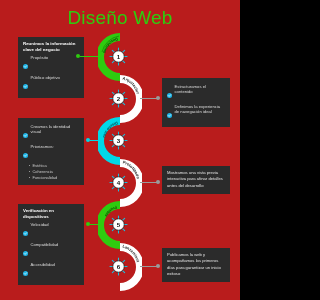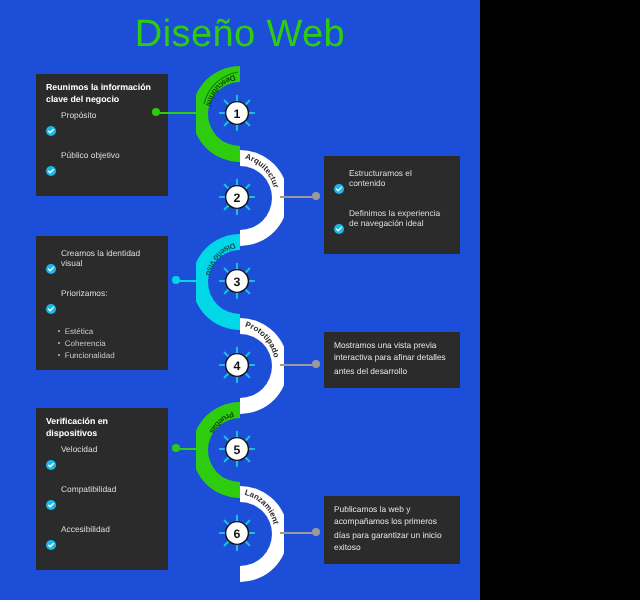--- a/index.html
+++ b/index.html
@@ -2,21 +2,21 @@
 <html><head>
 <meta charset="utf-8">
 <style>
   * { box-sizing: border-box; margin: 0; padding: 0; }
   html, body {
     width: 240px; height: 300px;
     background: #000;
     font-family: "Liberation Sans", sans-serif;
     overflow: hidden;
   }
-  #root { position: relative; width: 240px; height: 300px; background: #1d4ed8; }
+  #root { position: relative; width: 240px; height: 300px; background: #b91c1c; }
 
   #title {
     position: absolute; top: 7px; left: 0; width: 240px;
     text-align: center;
     font-size: 19px;
     color: #2ecc0f;
     letter-spacing: 0.2px;
   }
 
   

